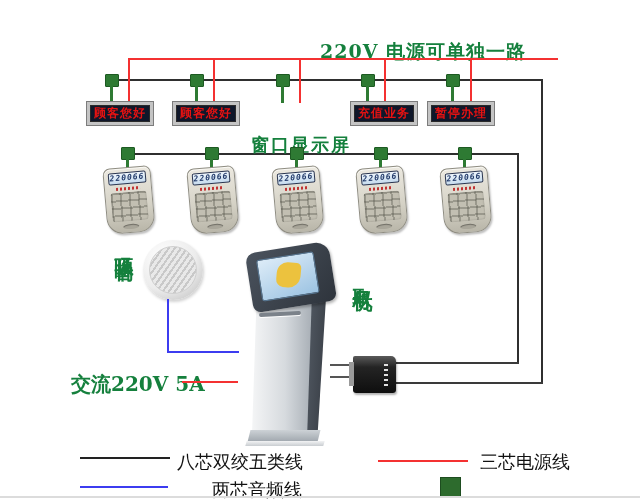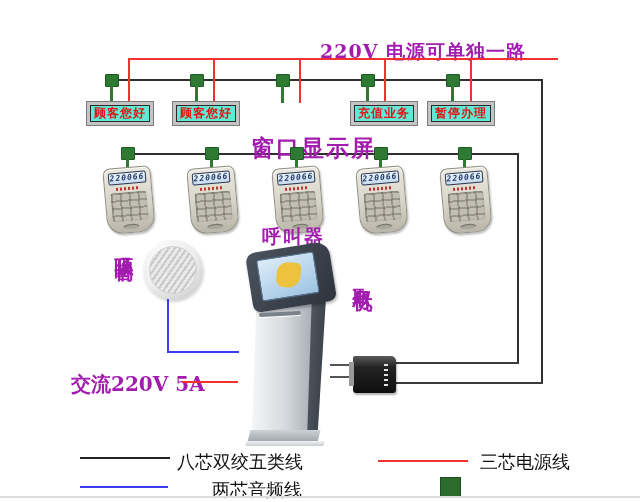--- a/index.html
+++ b/index.html
@@ -21,21 +21,21 @@
   .stem{position:absolute;width:3px;background:#2e7a33;}
   .r1c.c1{left:105px}.r1c.c2{left:190px}.r1c.c3{left:276px}.r1c.c4{left:361px}.r1c.c5{left:446px}
   .r1c{top:74px}
   .r1s{top:85px;height:18px;}
   .r1s.s1{left:110px}.r1s.s2{left:195px}.r1s.s3{left:281px}.r1s.s4{left:366px}.r1s.s5{left:451px}
   .r2c{top:147px}
   .r2c.c1{left:121px}.r2c.c2{left:205px}.r2c.c3{left:290px}.r2c.c4{left:374px}.r2c.c5{left:458px}
   .r2s{top:158px;height:10px;}
   .r2s.s1{left:126px}.r2s.s2{left:210px}.r2s.s3{left:295px}.r2s.s4{left:379px}.r2s.s5{left:463px}
   
-  .led{position:absolute;top:102px;width:60px;height:17px;background:#5eead4;
+  .led{position:absolute;top:102px;width:60px;height:17px;background:#0f172a;
        border:3px solid #c4c4c4;box-shadow:0 0 0 1px #7c7c7c, inset 0 0 0 1px #2a2a2a;
        display:flex;align-items:center;justify-content:center;
        color:#e51212;font-weight:700;font-size:12px;letter-spacing:1px;white-space:nowrap;overflow:hidden;
        font-family:"DejaVu Sans","Liberation Sans",sans-serif;}
   .led.p1{left:87px}.led.p2{left:173px}.led.p3{left:258px;letter-spacing:0}.led.p4{left:351px}.led.p5{left:428px}
   
   .caller{position:absolute;top:167px;width:46px;height:64px;transform:rotate(-5deg);
           background:linear-gradient(180deg,#ece9e0,#d4d1c5 60%,#b9b6a9);
           border:1px solid #8f8d82;border-radius:7px 7px 16px 16px;
           box-shadow:inset 0 1px 0 #fbfaf6, 1px 2px 2px rgba(0,0,0,0.25);}
@@ -88,23 +88,23 @@
        box-shadow:1px 2px 2px rgba(0,0,0,0.3);}
   .amp-pins{position:absolute;left:-4px;top:6px;width:5px;height:24px;background:#9a9a9a;}
   .amp-label-marks{position:absolute;right:8px;top:8px;width:4px;height:22px;
        background:repeating-linear-gradient(180deg,#e0e0e0 0 2px,rgba(0,0,0,0) 2px 5px);}
   .wire{position:absolute;height:2px;background:#555;}
   .w-l1{left:330px;top:364px;width:25px;}
   .w-l2{left:330px;top:376px;width:25px;}
   .w-r1{left:396px;top:362px;width:123px;background:#3a3a3a;}
   .w-r2{left:396px;top:382px;width:147px;background:#3a3a3a;}
   
-  .lbl{position:absolute;color:#a21caf;white-space:nowrap;}
+  .lbl{position:absolute;color:#15803d;white-space:nowrap;}
   .title{left:320px;top:39px;font-size:19px;font-weight:700;letter-spacing:1px;}
-  .lbl-displays{left:251px;top:133px;font-size:23px;font-weight:600;letter-spacing:2px;}
+  .lbl-displays{left:251px;top:133px;font-size:18px;font-weight:600;letter-spacing:2px;}
   .lbl-caller{left:262px;top:224px;font-size:19px;font-weight:600;letter-spacing:2px;}
   .lbl-speaker{left:112px;top:242px;font-size:19px;font-weight:600;
                writing-mode:vertical-rl;text-orientation:upright;letter-spacing:2px;}
   .lbl-kiosk{left:350px;top:272px;font-size:20px;font-weight:600;
                writing-mode:vertical-rl;text-orientation:upright;letter-spacing:2px;}
   .lbl-ac{left:71px;top:371px;font-size:20px;font-weight:600;}
   
   .lg-line{position:absolute;height:2px;}
   .lg-black{left:80px;top:457px;width:90px;background:#222;}
   .lg-red{left:378px;top:460px;width:90px;background:#f43131;}
@@ -207,21 +207,20 @@
   </div>
   <div class="caller k5">
     <div class="lcd">
         <div class="lcd-screen">220066</div>
       </div>
     <div class="brand"></div>
     <div class="keys"></div>
     <div class="foot"></div>
   </div>
 
-  <div class="lbl lbl-caller">呼叫器</div>
 
   <div class="lbl lbl-speaker">吸顶音响</div>
   <div class="speaker">
     <div class="mesh"></div>
   </div>
   <div class="vline audio-v"></div>
   <div class="hline audio-h"></div>
 
   <div class="abs kiosk-back"></div>
   <div class="abs kiosk-body"></div>

